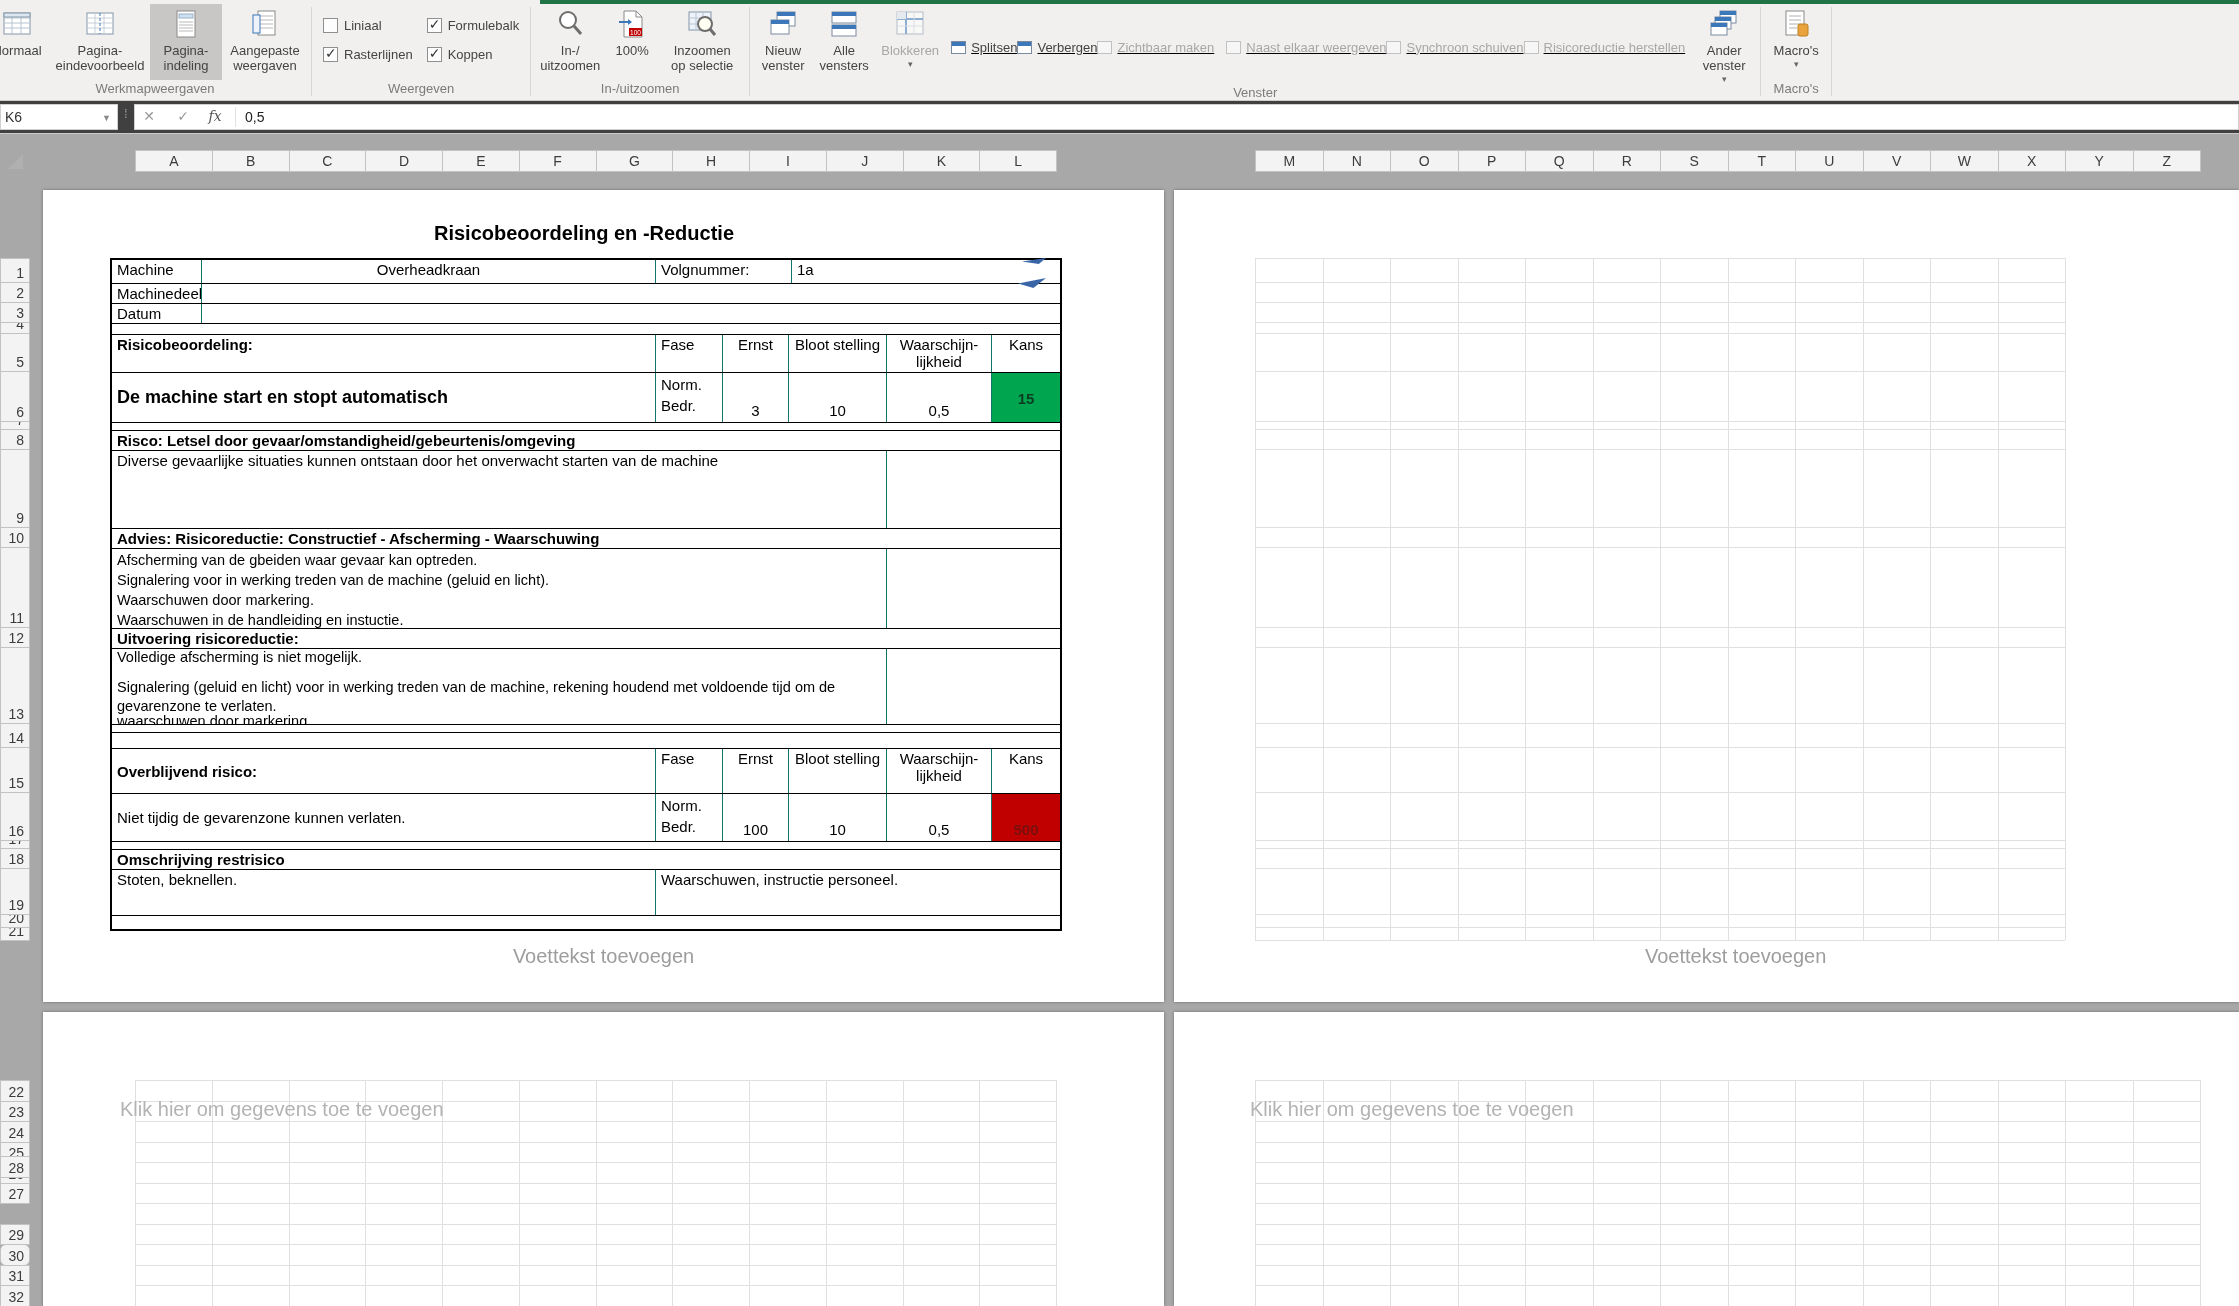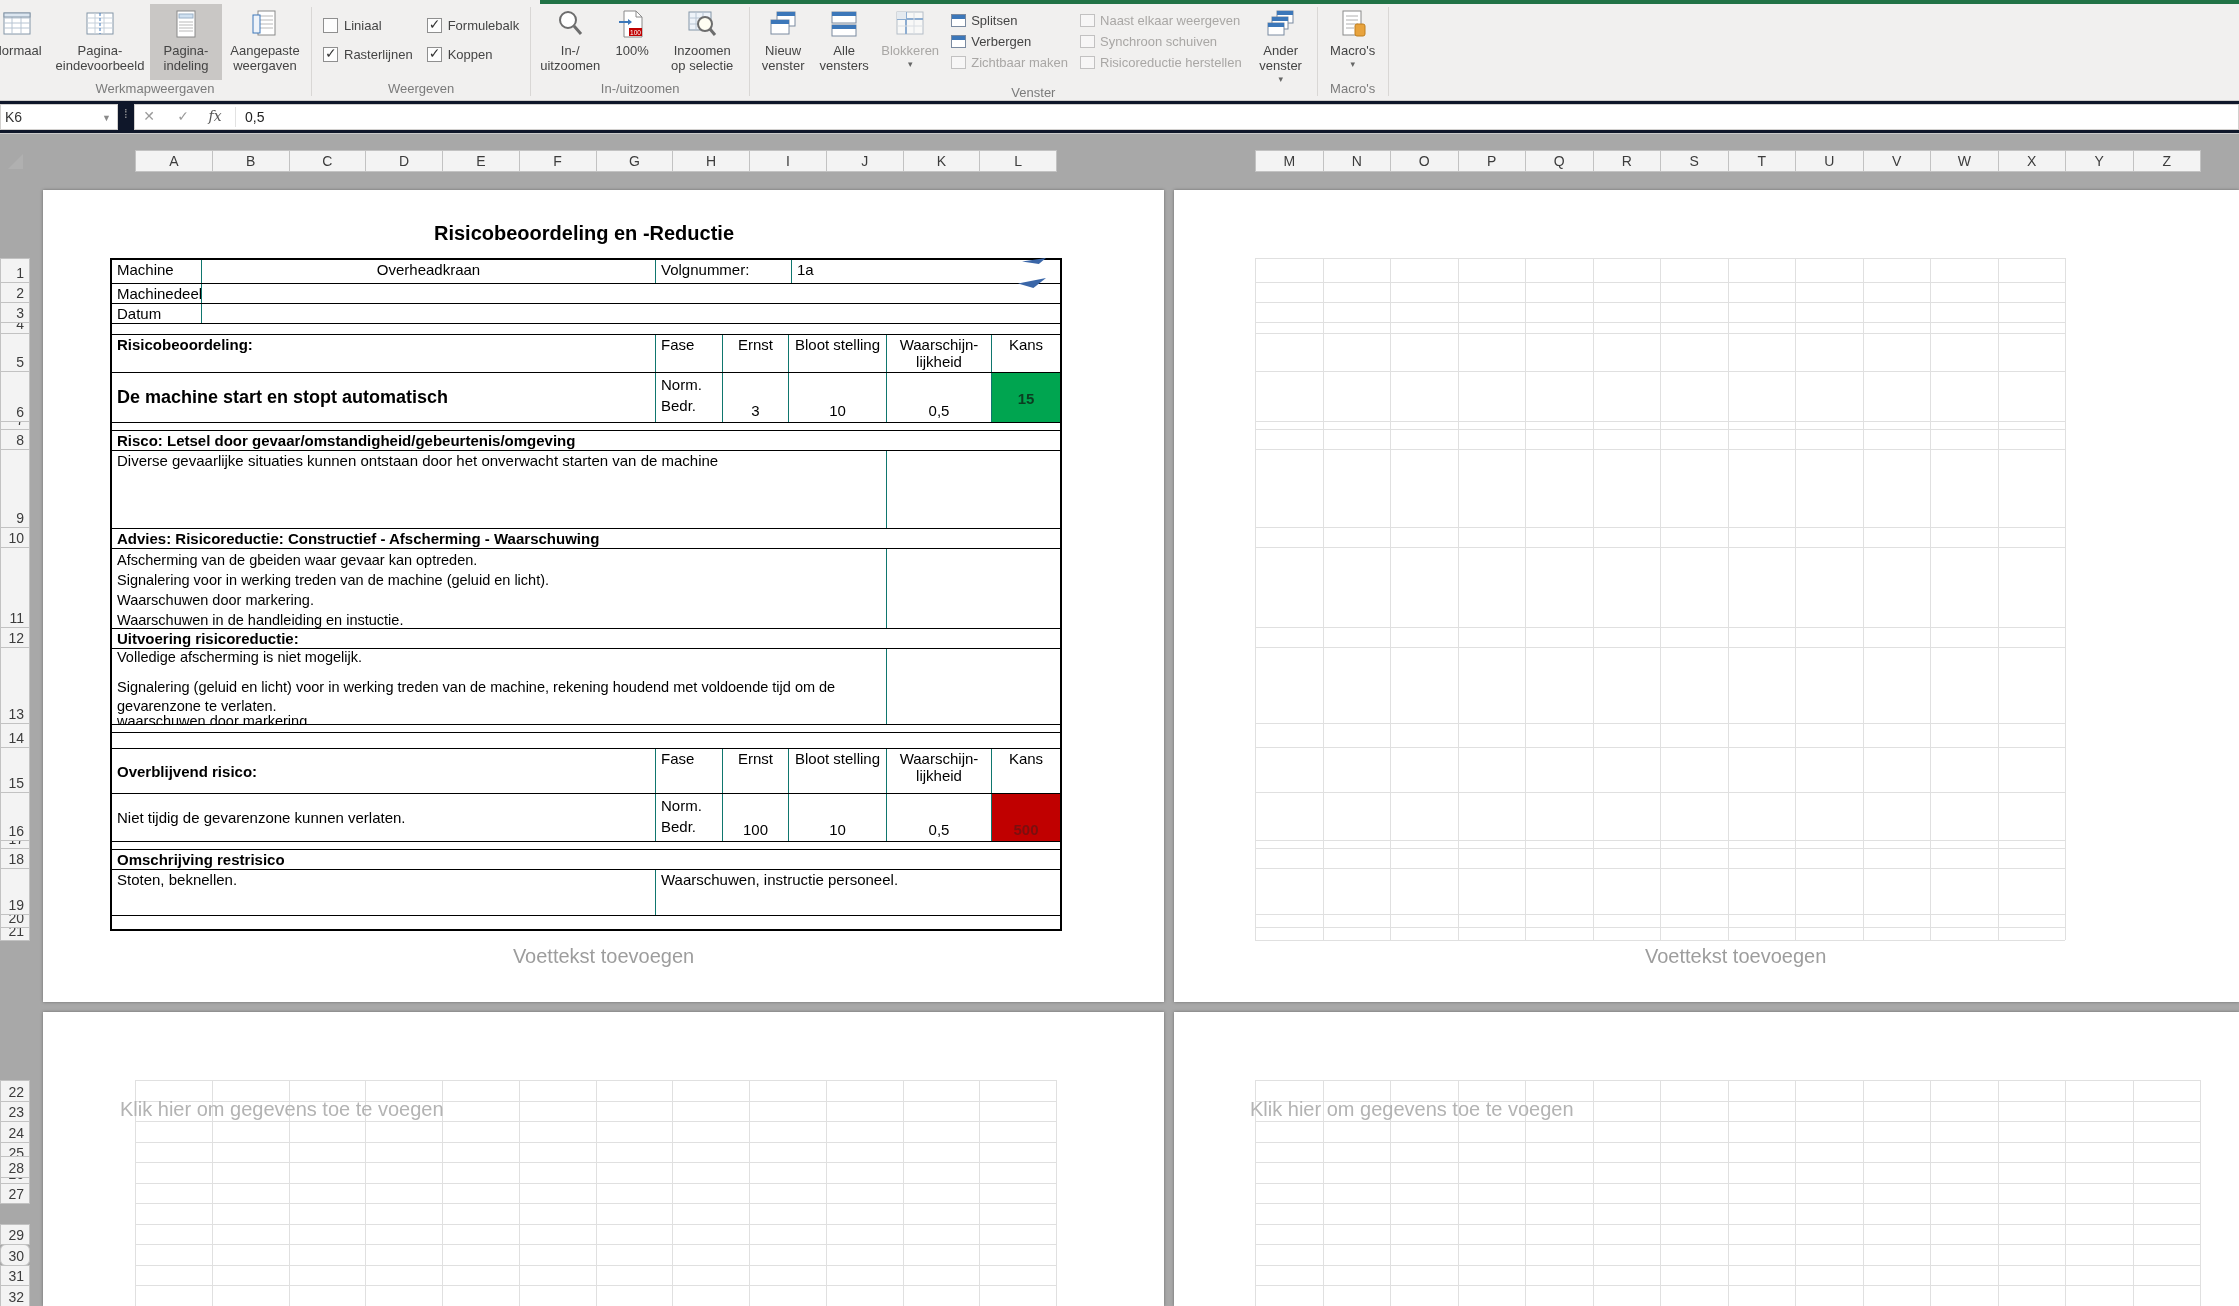--- a/index.html
+++ b/index.html
@@ -20,32 +20,32 @@
   .bigbtn .blabel{font-size:13px;line-height:15px;color:#444;text-align:center;margin-top:3px;white-space:pre-line;}
   .bigbtn.active{background:#c9c7c5;}
   .bigbtn.disabled .blabel{color:#a9a7a5;}
   .dd{font-size:9px;color:#666;margin-top:1px;}
   .cbgrid{display:grid;grid-template-columns:auto auto;grid-column-gap:14px;grid-row-gap:14px;
           padding:14px 10px 0;align-content:start;}
   .cbitem{display:flex;align-items:center;font-size:13px;color:#444;white-space:nowrap;}
   .cbbox{width:15px;height:15px;background:#fdfdfd;border:1px solid #8f8f8f;margin-right:6px;
          position:relative;box-sizing:border-box;}
   .cbbox .tick{position:absolute;left:1px;top:-3px;font-size:14px;color:#333;}
-  .smallcol{display:flex;flex-direction:column;justify-content:flex-start;padding:6px 6px 0;}
+  .smallcol{display:flex;flex-direction:row;justify-content:flex-start;padding:6px 6px 0;text-decoration:underline;}
   .smallbtn{display:flex;align-items:center;font-size:13px;color:#444;margin:3px 0;white-space:nowrap;}
   .smallbtn.disabled{color:#a9a7a5;}
   .smicon{width:15px;height:13px;border:1px solid #8a8a8a;box-sizing:border-box;margin-right:5px;
           background:linear-gradient(#fff,#fff);position:relative;}
   .smicon.bluetop{border-color:#7a8aa0;}
   .smicon.bluetop::before{content:"";position:absolute;left:0;top:0;right:0;height:4px;background:#3c77b9;}
   .smallbtn.disabled .smicon{opacity:.45;}
   .icon30{width:32px;height:32px;display:block;}
 
   
-  .frow{position:absolute;left:0;top:101px;width:2239px;height:32px;background:#0f172a;
+  .frow{position:absolute;left:0;top:101px;width:2239px;height:32px;background:#404040;
         border-bottom:1px solid #c9c9c9;}
   .namebox{position:absolute;left:0;top:3px;width:118px;height:26px;background:#fff;
            border:1px solid #d2d0ce;box-sizing:border-box;font-size:14px;color:#333;
            padding:4px 0 0 4px;}
   .namebox .nbdd{position:absolute;right:6px;top:8px;font-size:9px;color:#8a8a8a;}
   .fdots{position:absolute;left:124px;top:5px;color:#9a9a9a;font-size:13px;letter-spacing:0;}
   .fxarea{position:absolute;left:134px;top:3px;right:0;height:26px;background:#fff;
           border:1px solid #d2d0ce;box-sizing:border-box;}
   .fbtn{position:absolute;top:3px;font-size:14px;color:#9a9a9a;width:24px;text-align:center;}
   .fxg{font-family:"DejaVu Serif",serif;font-style:italic;color:#555;}

